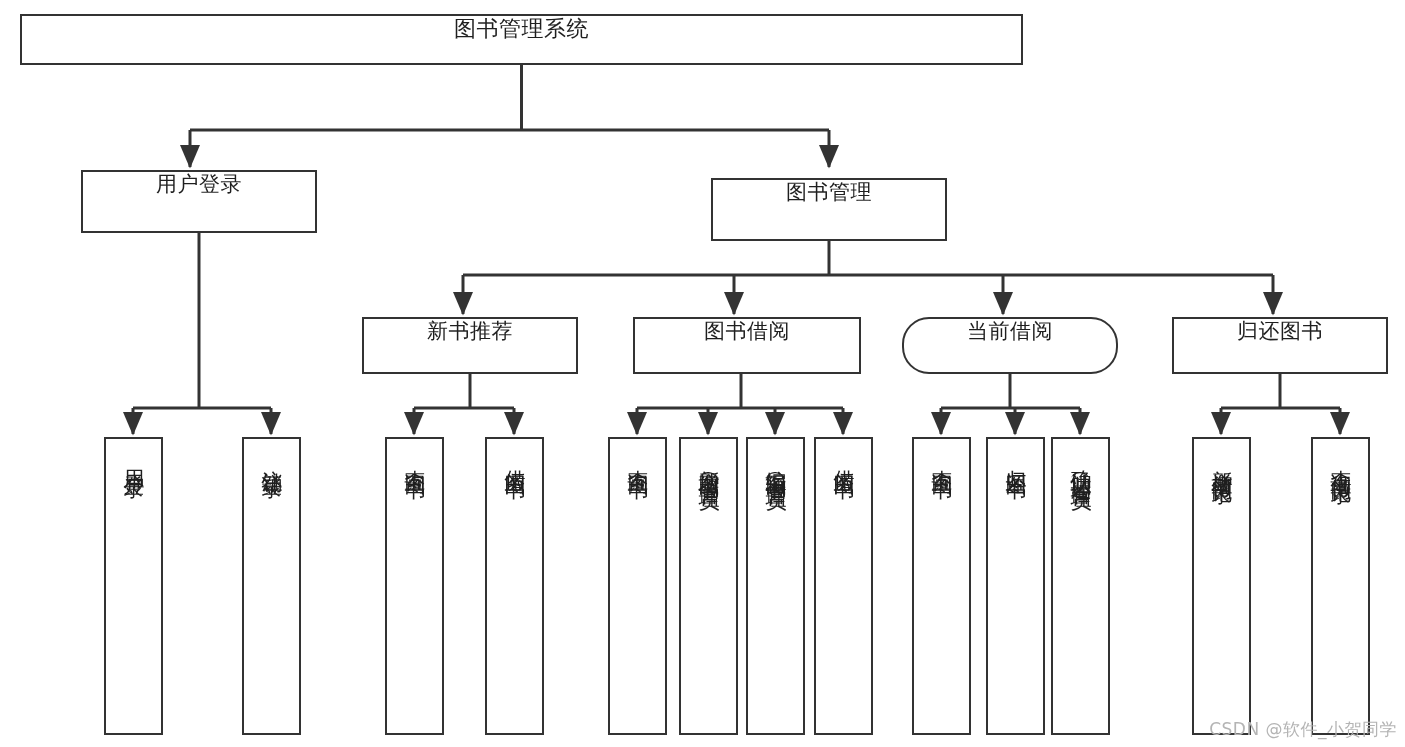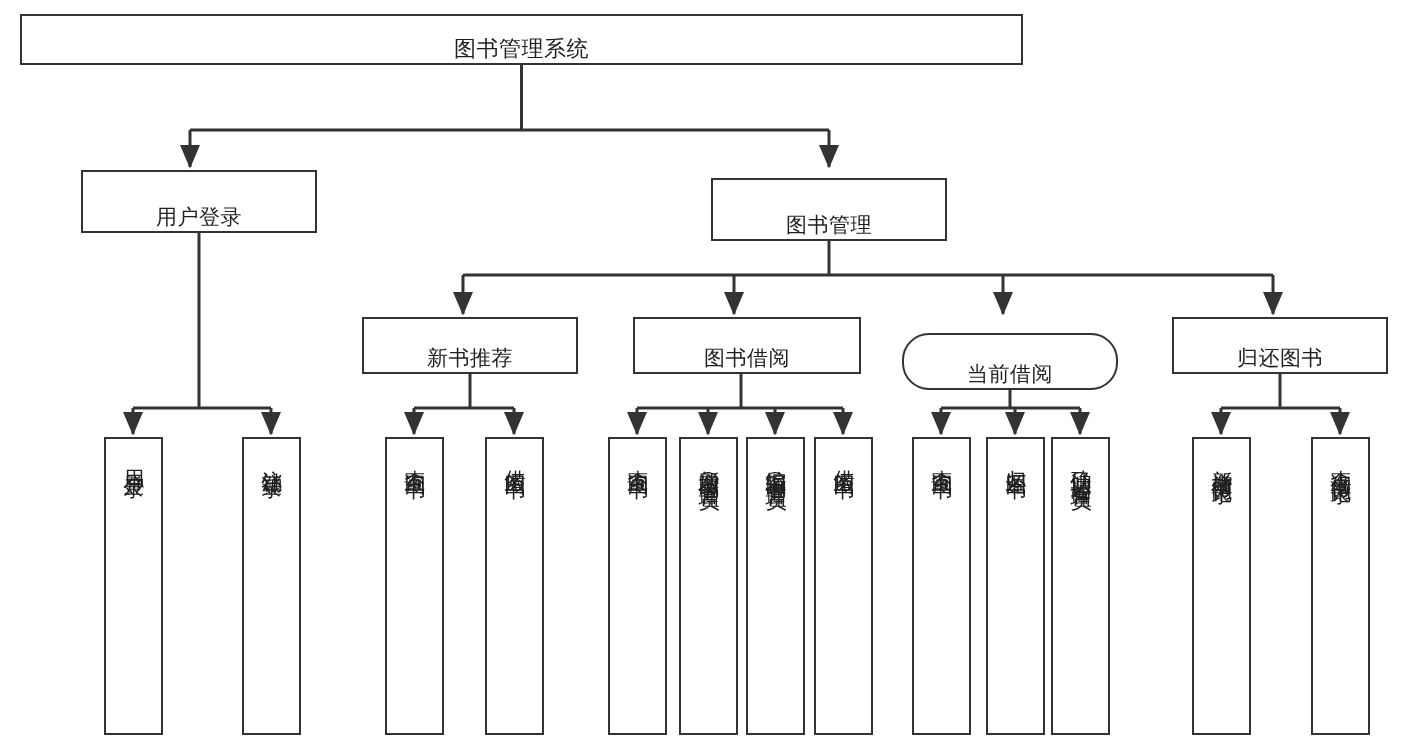--- a/index.html
+++ b/index.html
@@ -24,21 +24,21 @@
     width: 1405px;
     height: 747px;
     pointer-events: none;
   }
   .node {
     position: absolute;
     box-sizing: border-box;
     background: #ffffff;
     border: 2px solid #333333;
     display: flex;
-    align-items: flex-end;
+    align-items: flex-start;
     justify-content: center;
     text-align: center;
     color: #1f1f1f;
   }
   .node .lbl {
     display: block;
     line-height: 1.22;
   }
   .node.horiz .lbl {
     font-size: 21px;
@@ -125,21 +125,21 @@
       </div>
       <div class="node horiz" style="left: 711px; top: 178px; width: 236px; height: 63px;">
         <span class="lbl">图书管理</span>
       </div>
       <div class="node horiz" style="left: 362px; top: 317px; width: 216px; height: 57px;">
         <span class="lbl">新书推荐</span>
       </div>
       <div class="node horiz" style="left: 633px; top: 317px; width: 228px; height: 57px;">
         <span class="lbl">图书借阅</span>
       </div>
-      <div class="node horiz" style="left: 902px; top: 333px; width: 216px; height: 57px; border-radius: 27px;">
+      <div class="node horiz" style="left: 902px; top: 317px; width: 216px; height: 57px; border-radius: 27px;">
         <span class="lbl">当前借阅</span>
       </div>
       <div class="node horiz" style="left: 1172px; top: 317px; width: 216px; height: 57px;">
         <span class="lbl">归还图书</span>
       </div>
       <div class="node vert" style="left: 104px; top: 437px; width: 59px; height: 298px;">
         <span class="lbl">用户登录</span>
       </div>
       <div class="node vert" style="left: 242px; top: 437px; width: 59px; height: 298px;">
         <span class="lbl">注销登录</span>
@@ -172,13 +172,14 @@
         <span class="lbl">确认归还（管理员）</span>
       </div>
       <div class="node vert" style="left: 1192px; top: 437px; width: 59px; height: 298px;">
         <span class="lbl">新增借阅记录</span>
       </div>
       <div class="node vert" style="left: 1311px; top: 437px; width: 59px; height: 298px;">
         <span class="lbl">查询借阅记录</span>
       </div>
     </div>
 
+  <div class="watermark">CSDN @软件_小贺同学</div>
 </div>
 
 </body></html>

